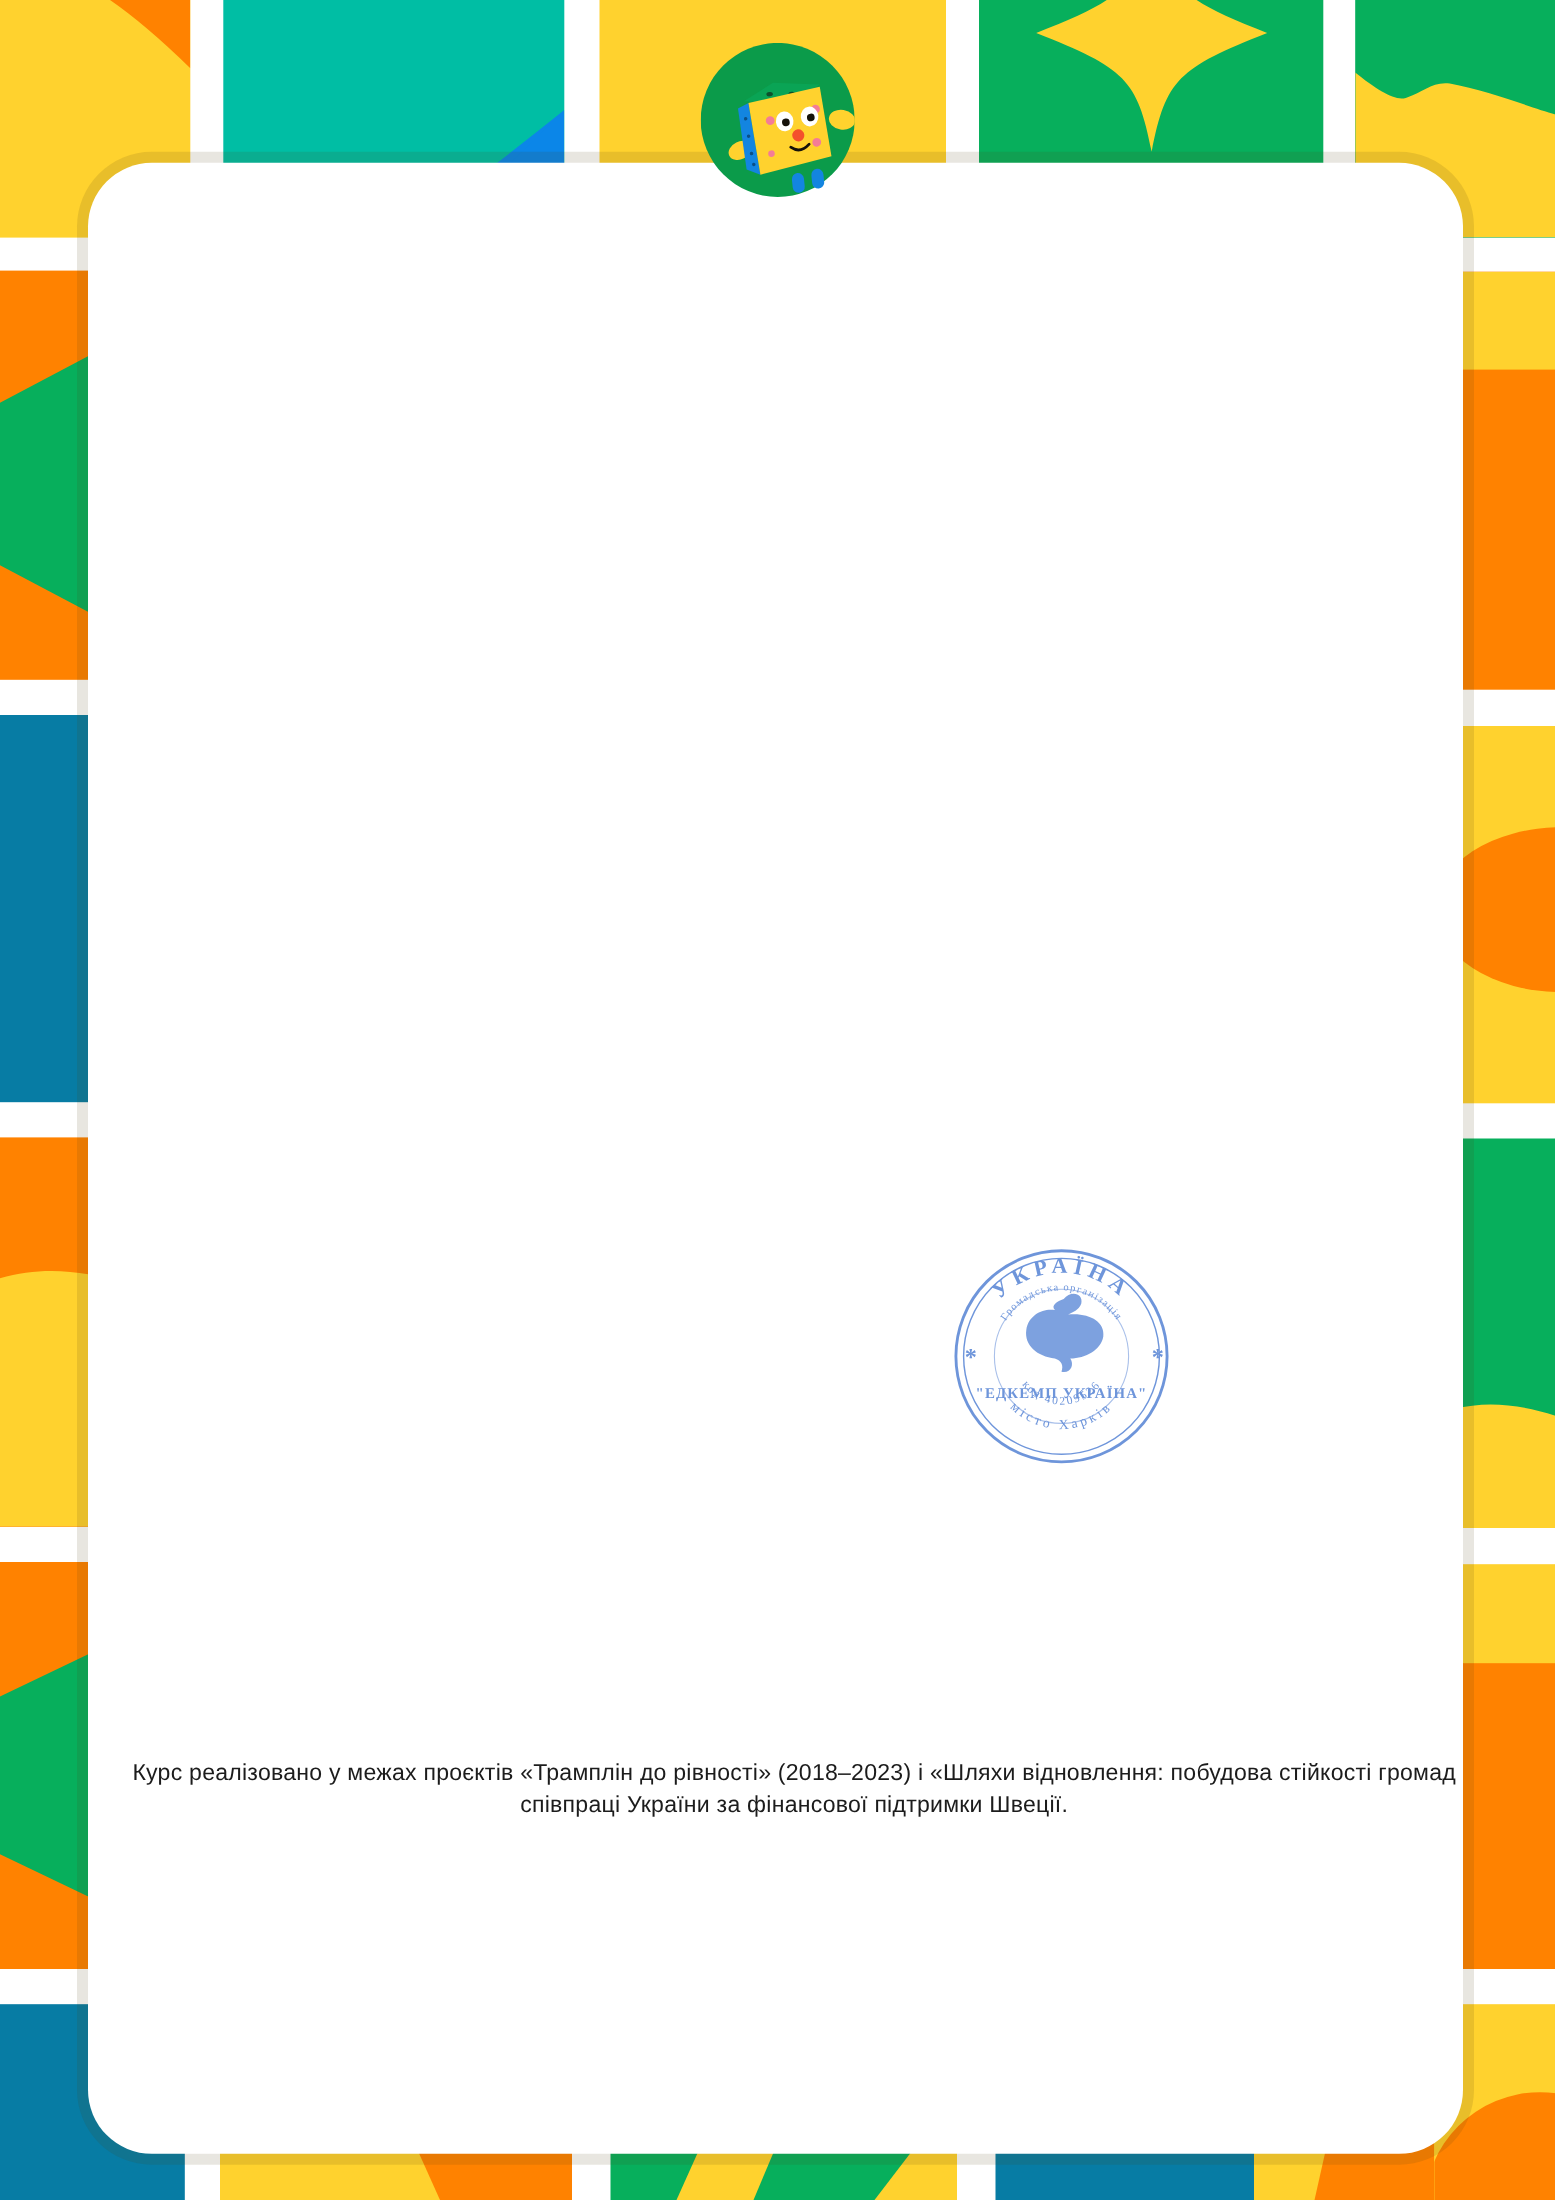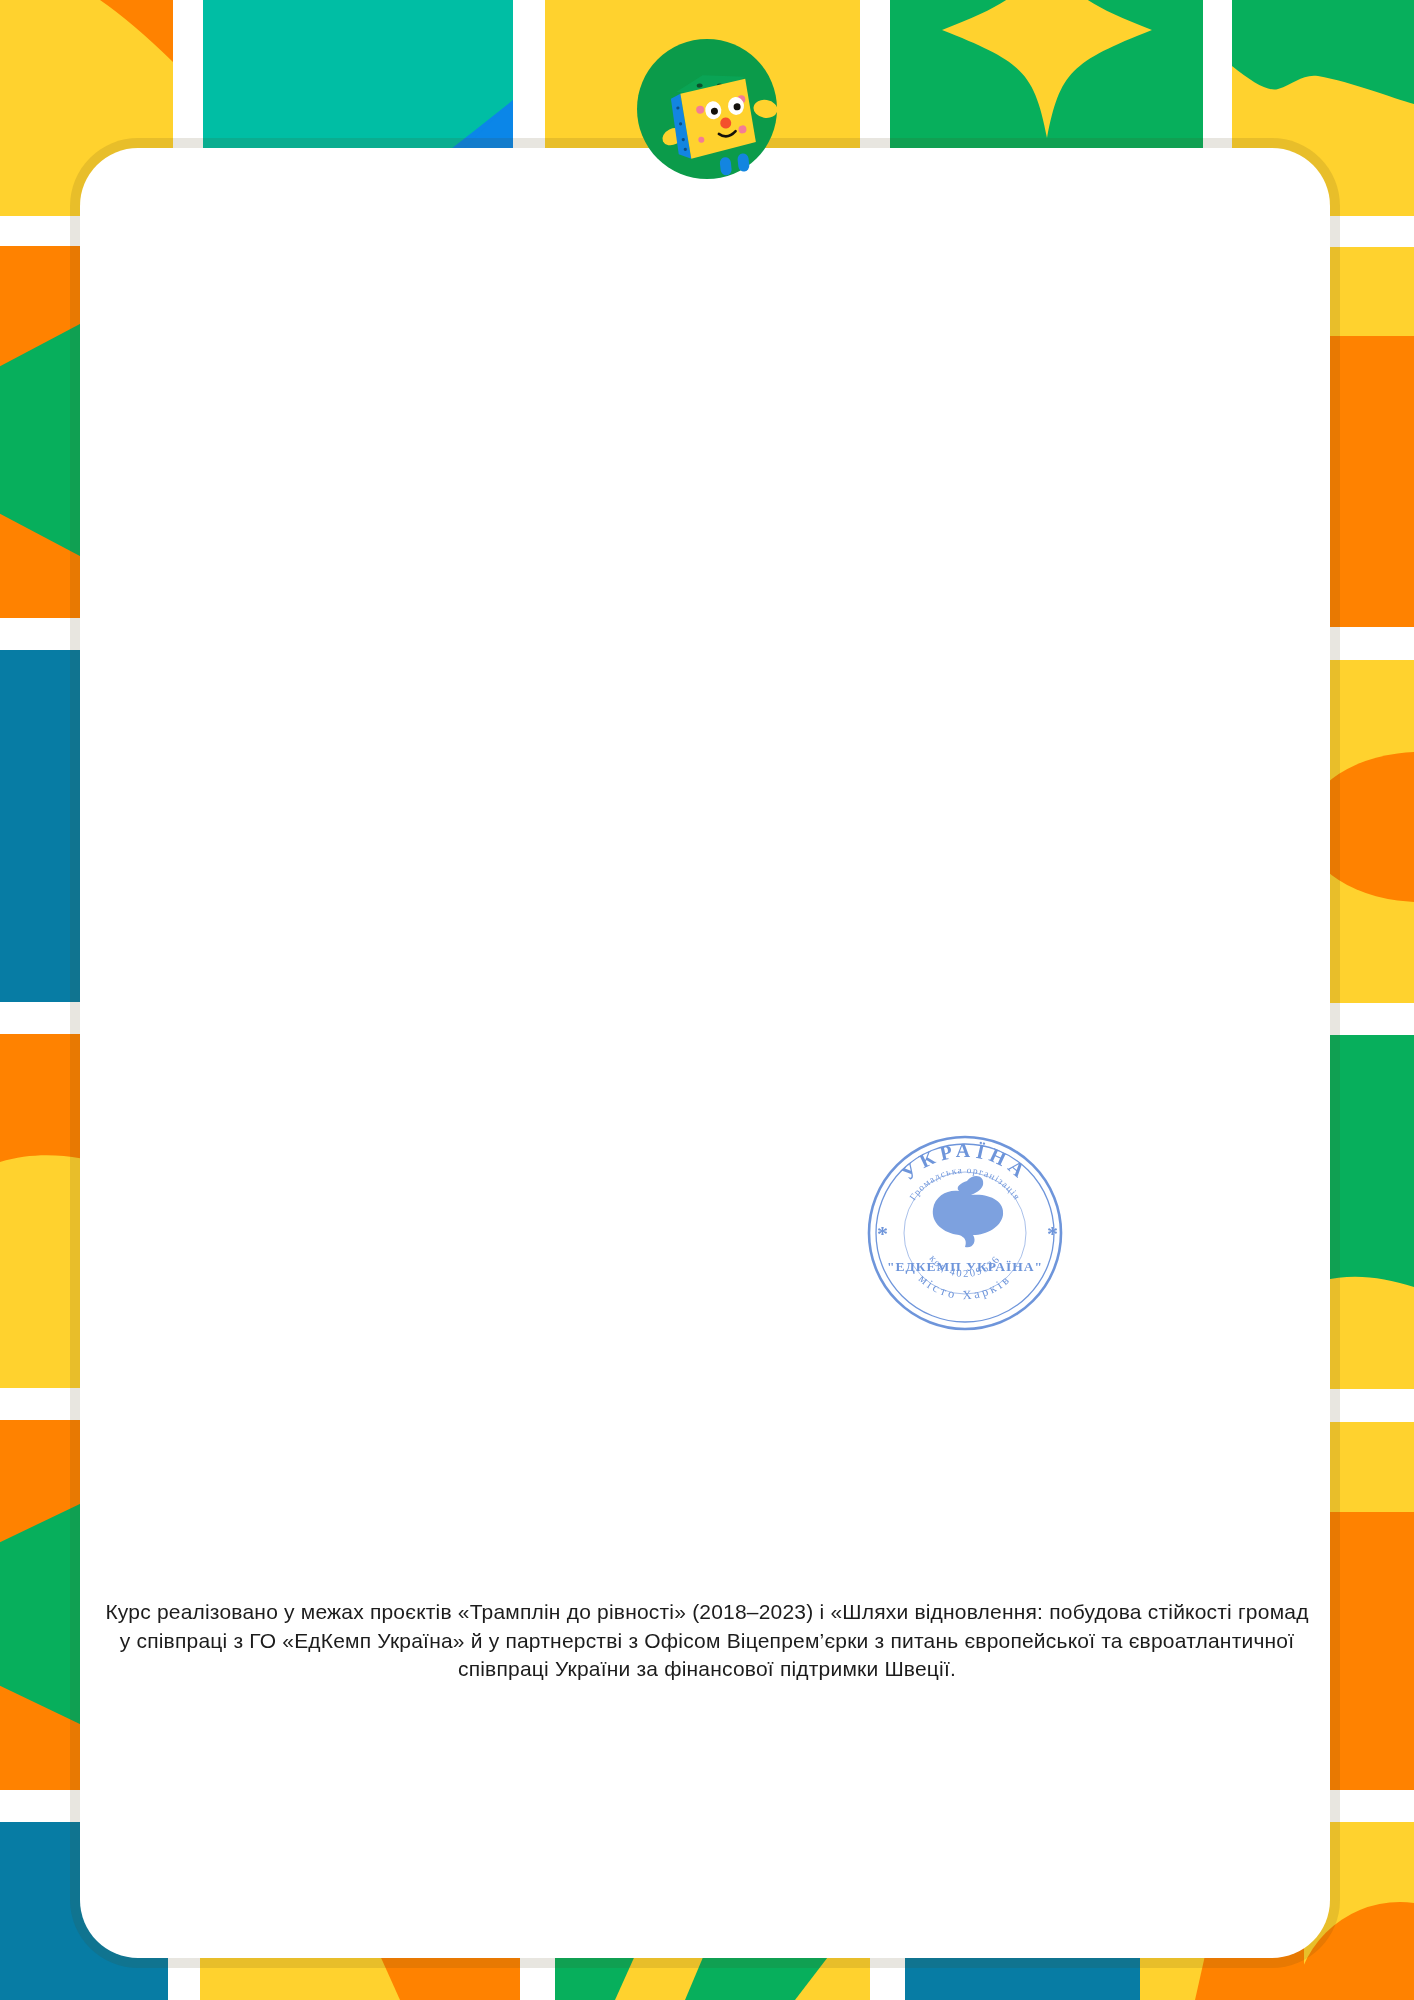--- a/index.html
+++ b/index.html
@@ -20,21 +20,21 @@
 
   .card{
     position:absolute;left:80px;top:148px;width:1250px;height:1810px;
     background:#ffffff;border-radius:58px;
     box-shadow:0 0 0 10px rgba(75,63,14,0.13);
   }
   .mascot{position:absolute;left:637px;top:39px;width:140px;height:140px;}
   .stamp{position:absolute;left:855px;top:1123px;width:220px;height:220px;opacity:.88;}
   .stamp text{font-family:"Liberation Serif",serif;fill:#5b87d6;}
   .footer{
-    position:absolute;left:97px;top:1598px;width:1220px;
+    position:absolute;left:112px;top:1598px;width:1220px;
     text-align:center;color:#1c1c1c;font-size:21px;line-height:28.5px;
     letter-spacing:.2px;
   }
   .footer .line{white-space:nowrap;}
 </style>
 </head>
 <body>
 
 <div class="page">
 
@@ -169,17 +169,16 @@
     </text>
     <text font-size="12.5" letter-spacing="3">
       <textPath href="#arc-city" startOffset="50%" text-anchor="middle">місто Харків</textPath>
     </text>
     <text x="22" y="118" font-size="22" font-weight="bold">*</text>
     <text x="192" y="118" font-size="22" font-weight="bold">*</text>
   </svg>
 
   <div class="footer">
     <div class="line">Курс реалізовано у межах проєктів «Трамплін до рівності» (2018–2023) і «Шляхи відновлення: побудова стійкості громад</div>
-    <div class="line">у співпраці з ГО «ЕдКемп Україна» й у партнерстві з Офісом Віцепрем’єрки з питань європейської та євроатлантичної</div>
     <div class="line">співпраці України за фінансової підтримки Швеції.</div>
   </div>
 
 </div>
 
 </body></html>

